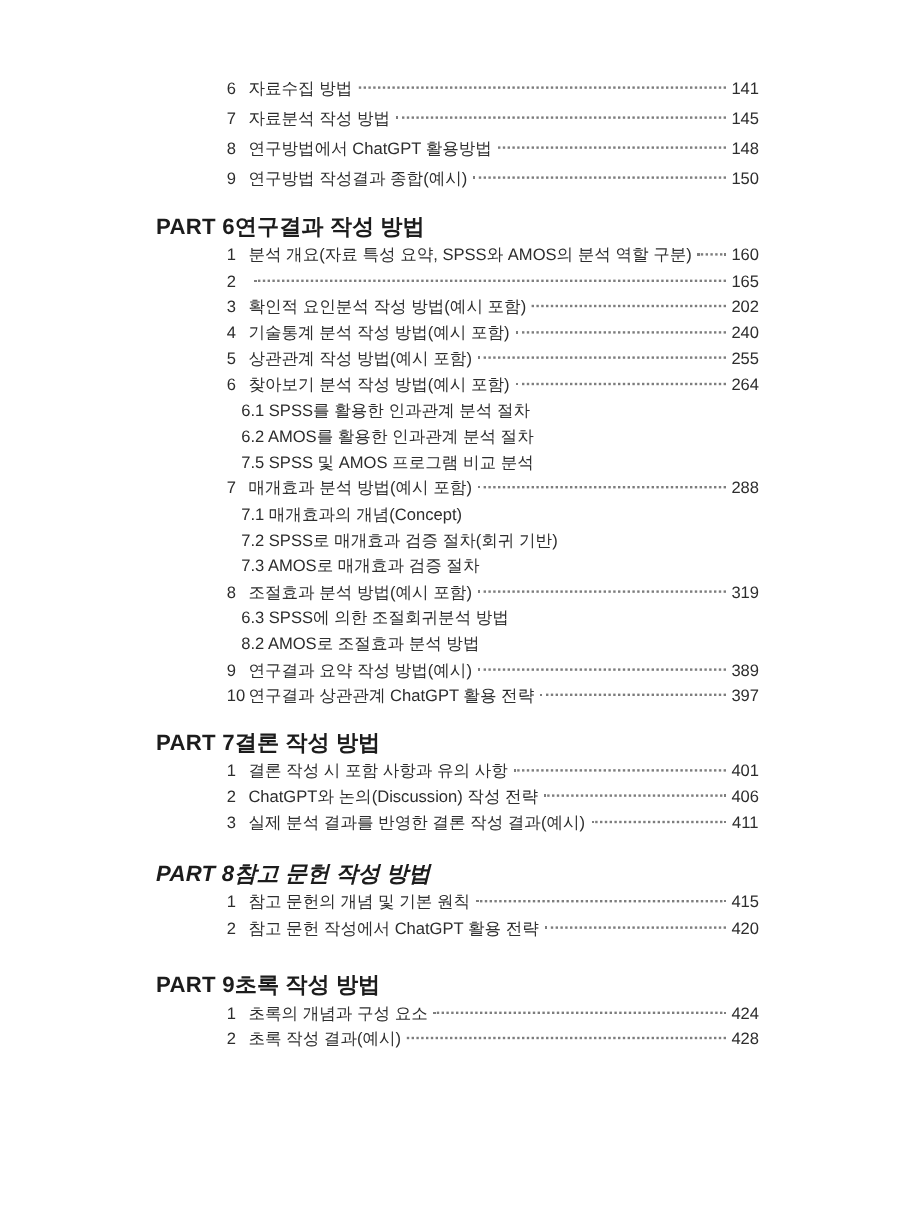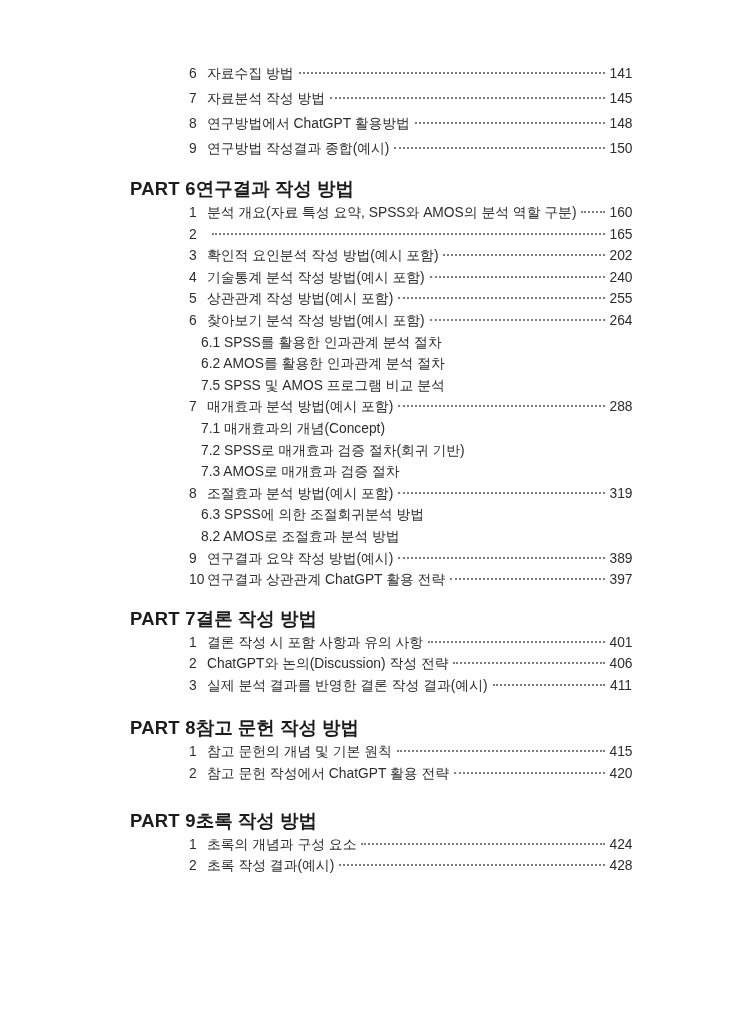--- a/index.html
+++ b/index.html
@@ -15,21 +15,21 @@
   .num{flex:0 0 18px;width:18px;}
   .title{white-space:nowrap;}
   .leader{flex:1 1 auto;margin:0 4px 0 5px;border-bottom:2px dotted #7d7d7d;transform:translateY(-4px);}
   .pg{min-width:24px;text-align:center;}
   .row.sub{padding-left:71px;}
   .row.trail{padding-left:63px;}
   .heading{font-size:18.5px;font-weight:bold;line-height:27px;color:#1c1c1c;white-space:nowrap;}
   .part-label{letter-spacing:0.2px;text-align:right;}
   .sec-p6 .heading{margin-top:14px;}
   .sec-p7 .heading{margin-top:14px;}
-  .sec-p8 .heading{margin-top:18px;}
+  .sec-p8 .heading{margin-top:18px;font-style:italic;}
   .sec-p9 .heading{margin-top:22px;}
   .sec-end{margin-top:19px;}
 </style>
 </head>
 <body>
 
 <div class="page">
   <div class="toc">
 
     <div class="section sec-top">

